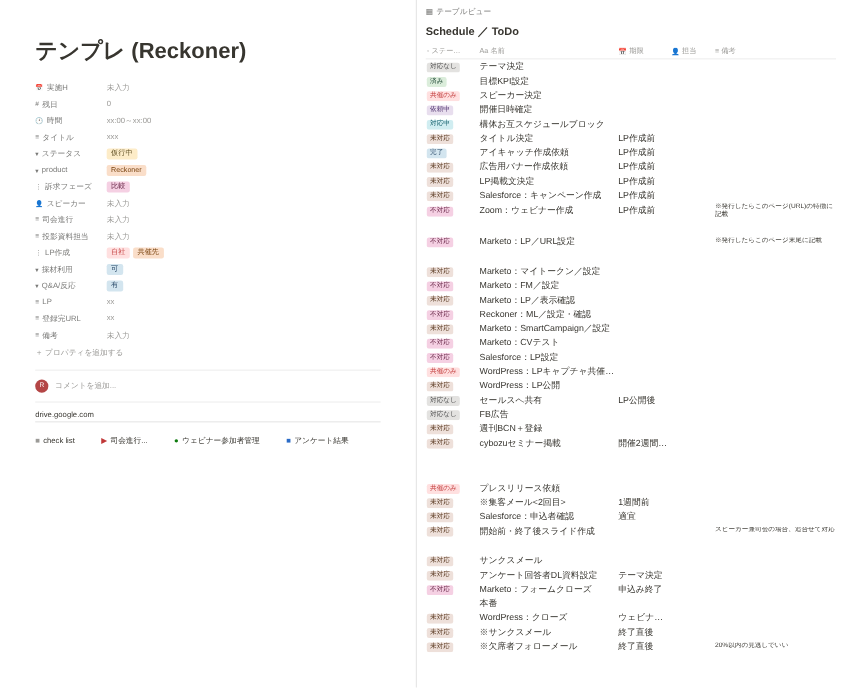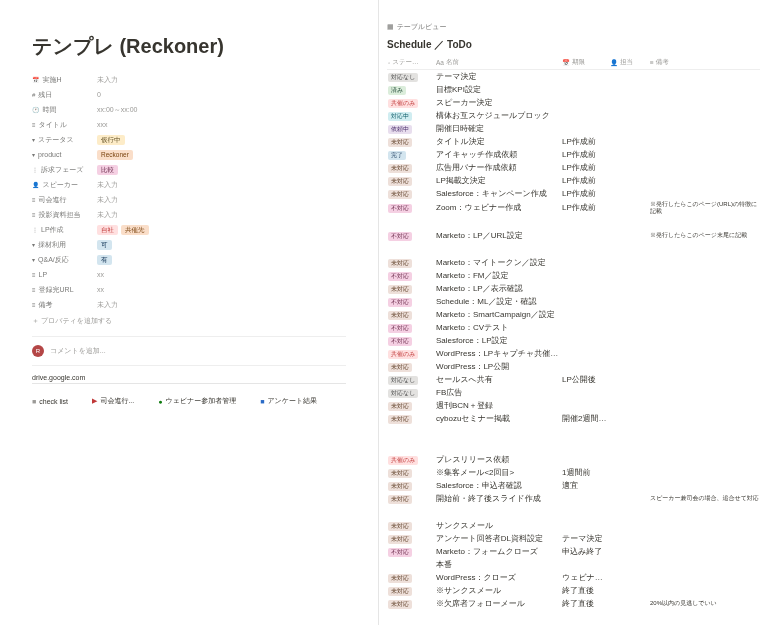--- a/index.html
+++ b/index.html
@@ -22,21 +22,21 @@
       padding: 18px 32px;
       overflow-y: auto;
     }
     .divider {
       width: 1px;
       background: #e5e5e5;
       flex-shrink: 0;
     }
     .right-pane {
       flex: 1;
-      padding: 20px 8px;
+      padding: 4px 8px;
       overflow-y: auto;
     }
     .page-title {
       font-size: 20px;
       font-weight: 700;
       margin-bottom: 12px;
       margin-top: 15px;
     }
     .prop-row {
       display: flex;
@@ -369,29 +369,29 @@
         <div class="db-cell cell-note"></div>
       </div>
       <div class="db-row">
         <div class="db-cell"><span class="tag tag-red">共催のみ</span></div>
         <div class="db-cell cell-name">スピーカー決定</div>
         <div class="db-cell"></div>
         <div class="db-cell"></div>
         <div class="db-cell cell-note"></div>
       </div>
       <div class="db-row">
+        <div class="db-cell"><span class="tag tag-purple">依頼中</span></div>
+        <div class="db-cell cell-name">開催日時確定</div>
+        <div class="db-cell"></div>
+        <div class="db-cell"></div>
+        <div class="db-cell cell-note"></div>
+      </div>
+      <div class="db-row">
         <div class="db-cell"><span class="tag tag-cyan">対応中</span></div>
         <div class="db-cell cell-name">構体お互スケジュールブロック</div>
-        <div class="db-cell"></div>
-        <div class="db-cell"></div>
-        <div class="db-cell cell-note"></div>
-      </div>
-      <div class="db-row">
-        <div class="db-cell"><span class="tag tag-purple">依頼中</span></div>
-        <div class="db-cell cell-name">開催日時確定</div>
         <div class="db-cell"></div>
         <div class="db-cell"></div>
         <div class="db-cell cell-note"></div>
       </div>
       <div class="db-row">
         <div class="db-cell"><span class="tag tag-brown">未対応</span></div>
         <div class="db-cell cell-name">タイトル決定</div>
         <div class="db-cell">LP作成前</div>
         <div class="db-cell"></div>
         <div class="db-cell cell-note"></div>
@@ -456,21 +456,21 @@
       </div>
       <div class="db-row">
         <div class="db-cell"><span class="tag tag-brown">未対応</span></div>
         <div class="db-cell cell-name">Marketo：LP／表示確認</div>
         <div class="db-cell"></div>
         <div class="db-cell"></div>
         <div class="db-cell cell-note"></div>
       </div>
       <div class="db-row">
         <div class="db-cell"><span class="tag tag-pink">不対応</span></div>
-        <div class="db-cell cell-name">Schedule：ML／設定・確認</div>
+        <div class="db-cell cell-name">Reckoner：ML／設定・確認</div>
         <div class="db-cell"></div>
         <div class="db-cell"></div>
         <div class="db-cell cell-note"></div>
       </div>
       <div class="db-row">
         <div class="db-cell"><span class="tag tag-brown">未対応</span></div>
         <div class="db-cell cell-name">Marketo：SmartCampaign／設定</div>
         <div class="db-cell"></div>
         <div class="db-cell"></div>
         <div class="db-cell cell-note"></div>

